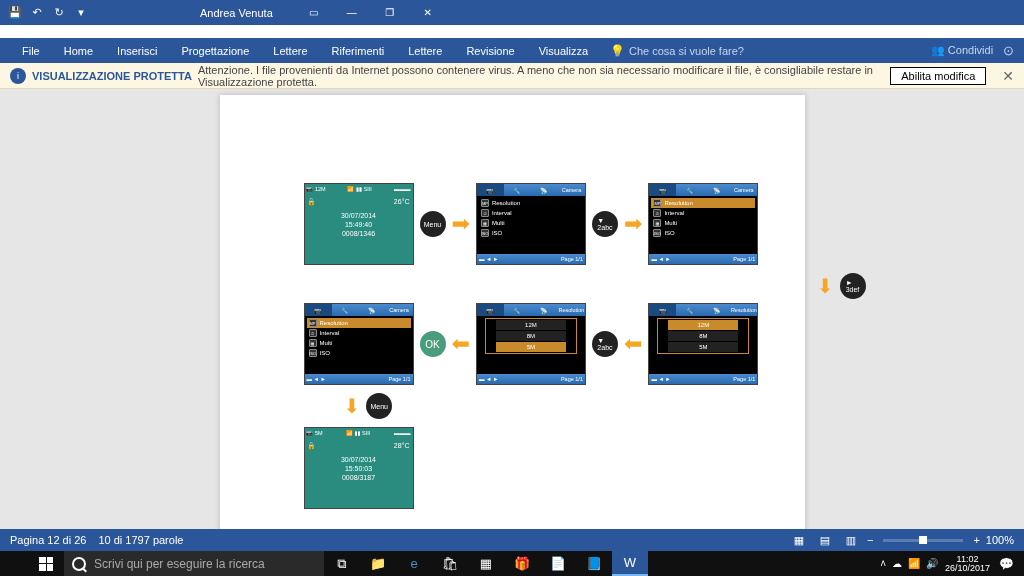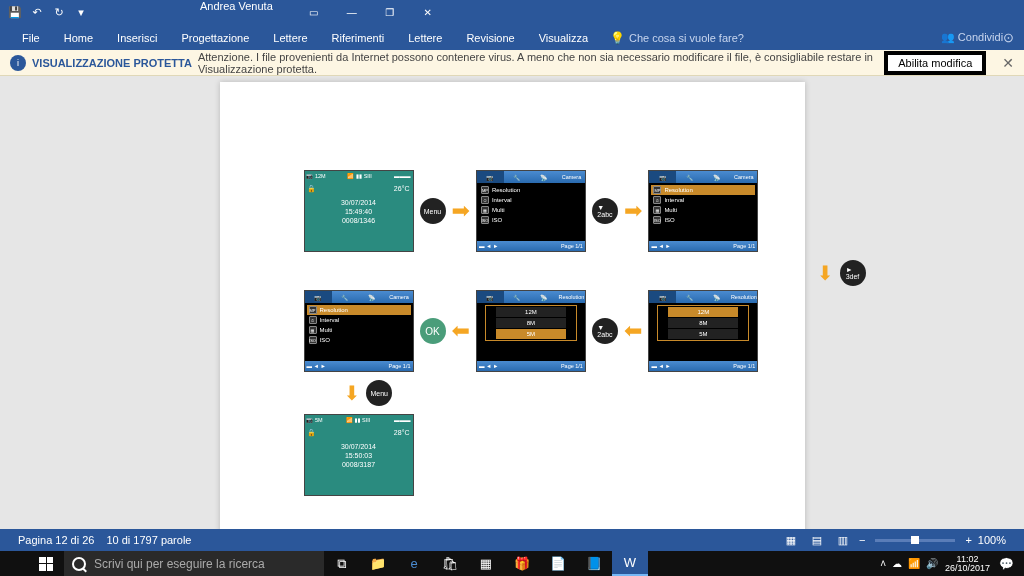--- a/index.html
+++ b/index.html
@@ -3,38 +3,38 @@
 <meta charset="utf-8">
 <style>
 * { margin: 0; padding: 0; box-sizing: border-box; font-family: "Segoe UI", sans-serif; }
 body { width: 1024px; height: 576px; overflow: hidden; background: #fff; position: relative; }
 
 
 .title-bar { height: 25px; background: #2b579a; display: flex; align-items: center; color: #fff; font-size: 11px; }
 .title-left { display: flex; align-items: center; gap: 8px; padding-left: 8px; width: 200px; }
 .qat-icon { width: 14px; height: 14px; display: inline-flex; align-items: center; justify-content: center; font-size: 11px; }
 .title-center { flex: 1; text-align: center; font-size: 11px; }
-.title-right { display: flex; align-items: flex-start; gap: 4px; padding-right: 4px; }
+.title-right { display: flex; align-items: center; gap: 4px; padding-right: 4px; }
 .title-user { margin-right: 20px; font-size: 11px; }
 .win-btn { width: 34px; height: 25px; display: flex; align-items: center; justify-content: center; font-size: 10px; }
 
 
-.ribbon { height: 25px; background: #2b579a; display: flex; align-items: center; padding-left: 10px; }
+.ribbon { height: 25px; background: #2b579a; display: flex; align-items: center; padding-left: 10px; margin-top: 13px; }
 .ribbon-tab { padding: 0 12px; height: 25px; display: flex; align-items: center; color: #fff; font-size: 11px; }
 .ribbon-tab.file { background: #2b579a; }
 .tell-me { margin-left: 10px; display: flex; align-items: center; gap: 4px; color: #c7d5ee; font-size: 11px; }
 .tell-me-icon { font-size: 12px; }
-.ribbon-right { margin-left: auto; display: flex; align-items: center; padding-right: 10px; color: #c7d5ee; font-size: 11px; }
+.ribbon-right { margin-left: auto; display: flex; align-items: center; padding-right: 10px; gap: 10px; color: #c7d5ee; font-size: 11px; }
 
 
 .protected-bar { height: 26px; background: #fdf6e3; border-bottom: 1px solid #e0d8b8; display: flex; align-items: center; padding: 0 10px; font-size: 11px; color: #444; gap: 6px; }
 .shield-icon { width: 16px; height: 16px; background: #2b579a; border-radius: 50%; display: flex; align-items: center; justify-content: center; color: #fff; font-size: 9px; }
 .pv-title { font-weight: 600; color: #2b579a; }
 .pv-msg { flex: 1; }
-.pv-btn { background: #fff; border: 4px solid #000000; padding: 2px 10px; font-size: 11px; }
+.pv-btn { background: #fff; border: 1px solid #000000; padding: 2px 10px; font-size: 11px; }
 .pv-close { margin-left: 10px; font-size: 14px; color: #666; cursor: pointer; }
 
 
 .doc-area { height: 453px; background: #e6e6e6; overflow: auto; display: flex; justify-content: center; padding-top: 6px; }
 .page { width: 585px; background: #fff; box-shadow: 0 0 6px rgba(0,0,0,.2); padding: 80px 82px 40px 82px; position: relative; min-height: 520px; }
 
 
 .flow { position: absolute; top: 88px; left: 84px; }
 .row { display: flex; align-items: center; gap: 6px; margin-bottom: 8px; }
 .screen { width: 110px; height: 82px; background: #000; border: 1px solid #444; position: relative; font-size: 6px; color: #fff; }
@@ -52,21 +52,21 @@
 .circle-btn { width: 26px; height: 26px; border-radius: 50%; background: #222; color: #fff; display: flex; flex-direction:column; align-items: center; justify-content: center; font-size: 7px; flex-shrink: 0; }
 .circle-btn.ok { background: #4a9d7a; font-size:10px; }
 .arrow { color: #f5a623; font-size: 22px; flex-shrink: 0; }
 
 .top-tabs { display:flex; height:12px; }
 .top-tab { flex:1; display:flex; align-items:center; justify-content:center; font-size:5.5px; background: linear-gradient(#4a8bd0,#2a6bb0); }
 .top-tab.active { background:#1a4a80; }
 .top-tab .ticon { font-size:6px; }
 
 
-.status-bar { height: 22px; background: #2b579a; color: #fff; display: flex; align-items: center; font-size: 11px; padding: 0 18px; position: absolute; bottom: 25px; left:0; right:0; }
+.status-bar { height: 22px; background: #2b579a; color: #fff; display: flex; align-items: center; font-size: 11px; padding: 0 10px; position: absolute; bottom: 25px; left:0; right:0; }
 .status-left { display: flex; gap: 12px; }
 .status-right { margin-left: auto; display: flex; align-items: center; gap: 6px; }
 .view-btn { width: 20px; height: 20px; display:flex; align-items:center; justify-content:center; font-size:11px; }
 .zoom-slider { width: 80px; height: 3px; background: #5a7db8; position: relative; margin: 0 4px; }
 .zoom-slider::after { content:''; position:absolute; left:50%; top:-3px; width:8px; height:8px; background:#fff; transform:translateX(-50%); }
 
 
 .taskbar { height: 25px; background: #101010; position: absolute; bottom:0; left:0; right:0; display: flex; align-items: center; padding-left: 28px; }
 .start-btn { width: 36px; height: 25px; display:flex; align-items:center; justify-content:center; color:#fff; }
 .win-logo { width:14px; height:14px; display:grid; grid-template-columns:1fr 1fr; grid-template-rows:1fr 1fr; gap:1px; }

